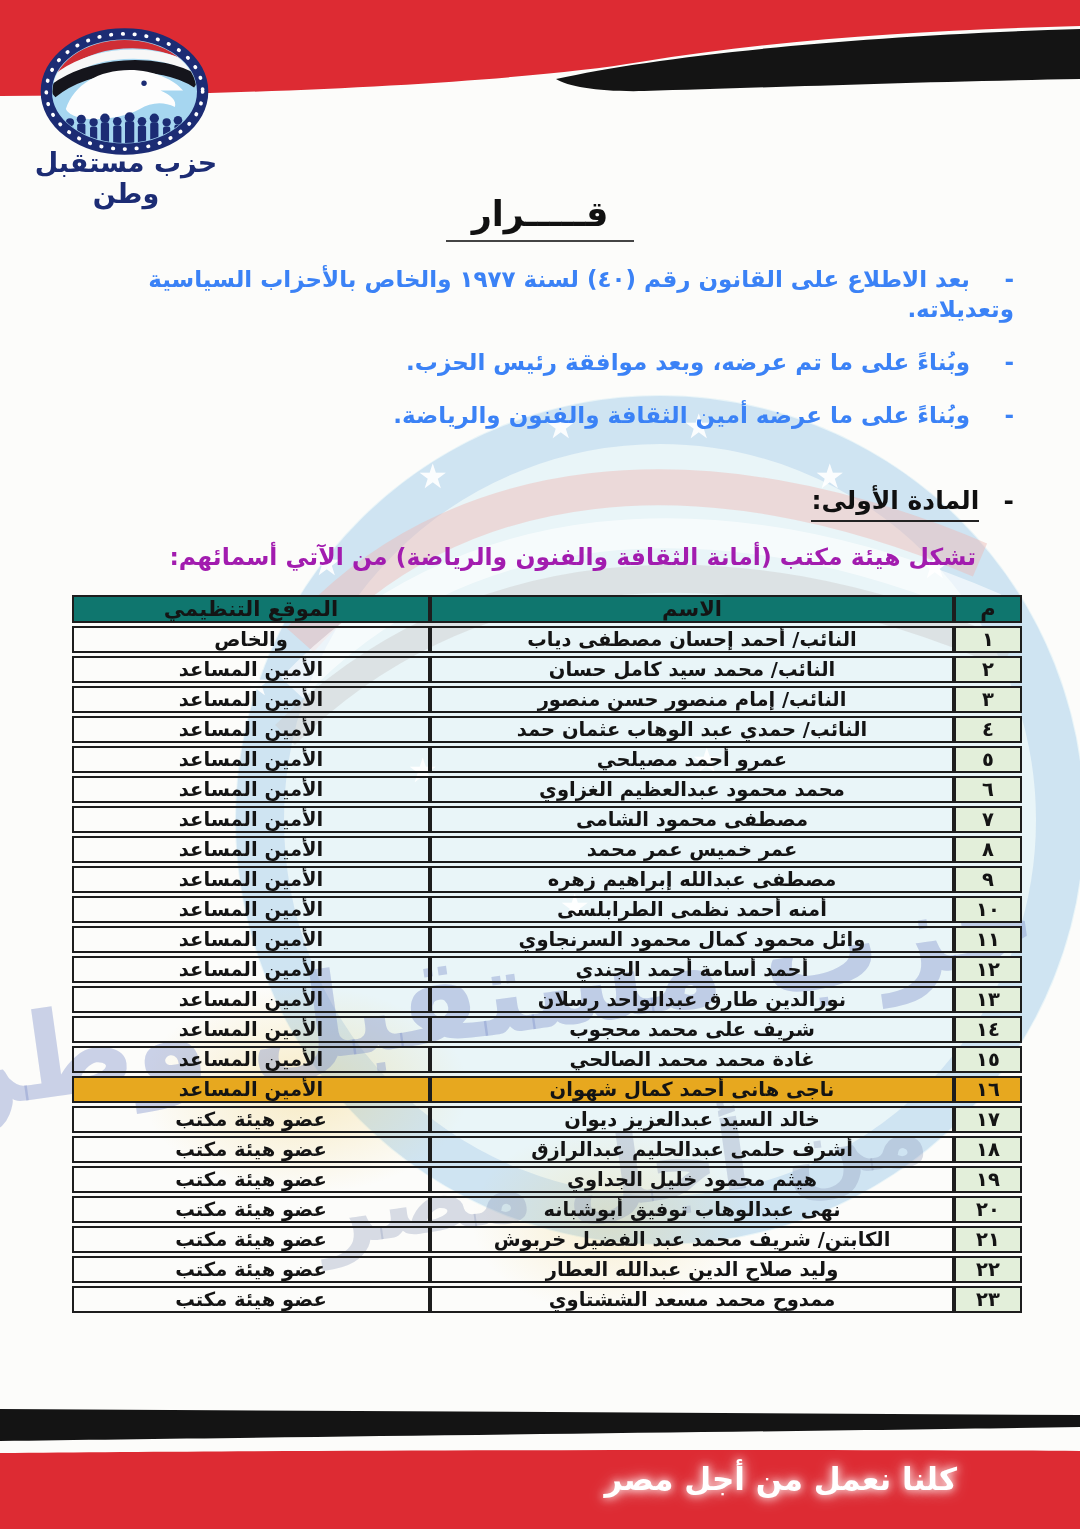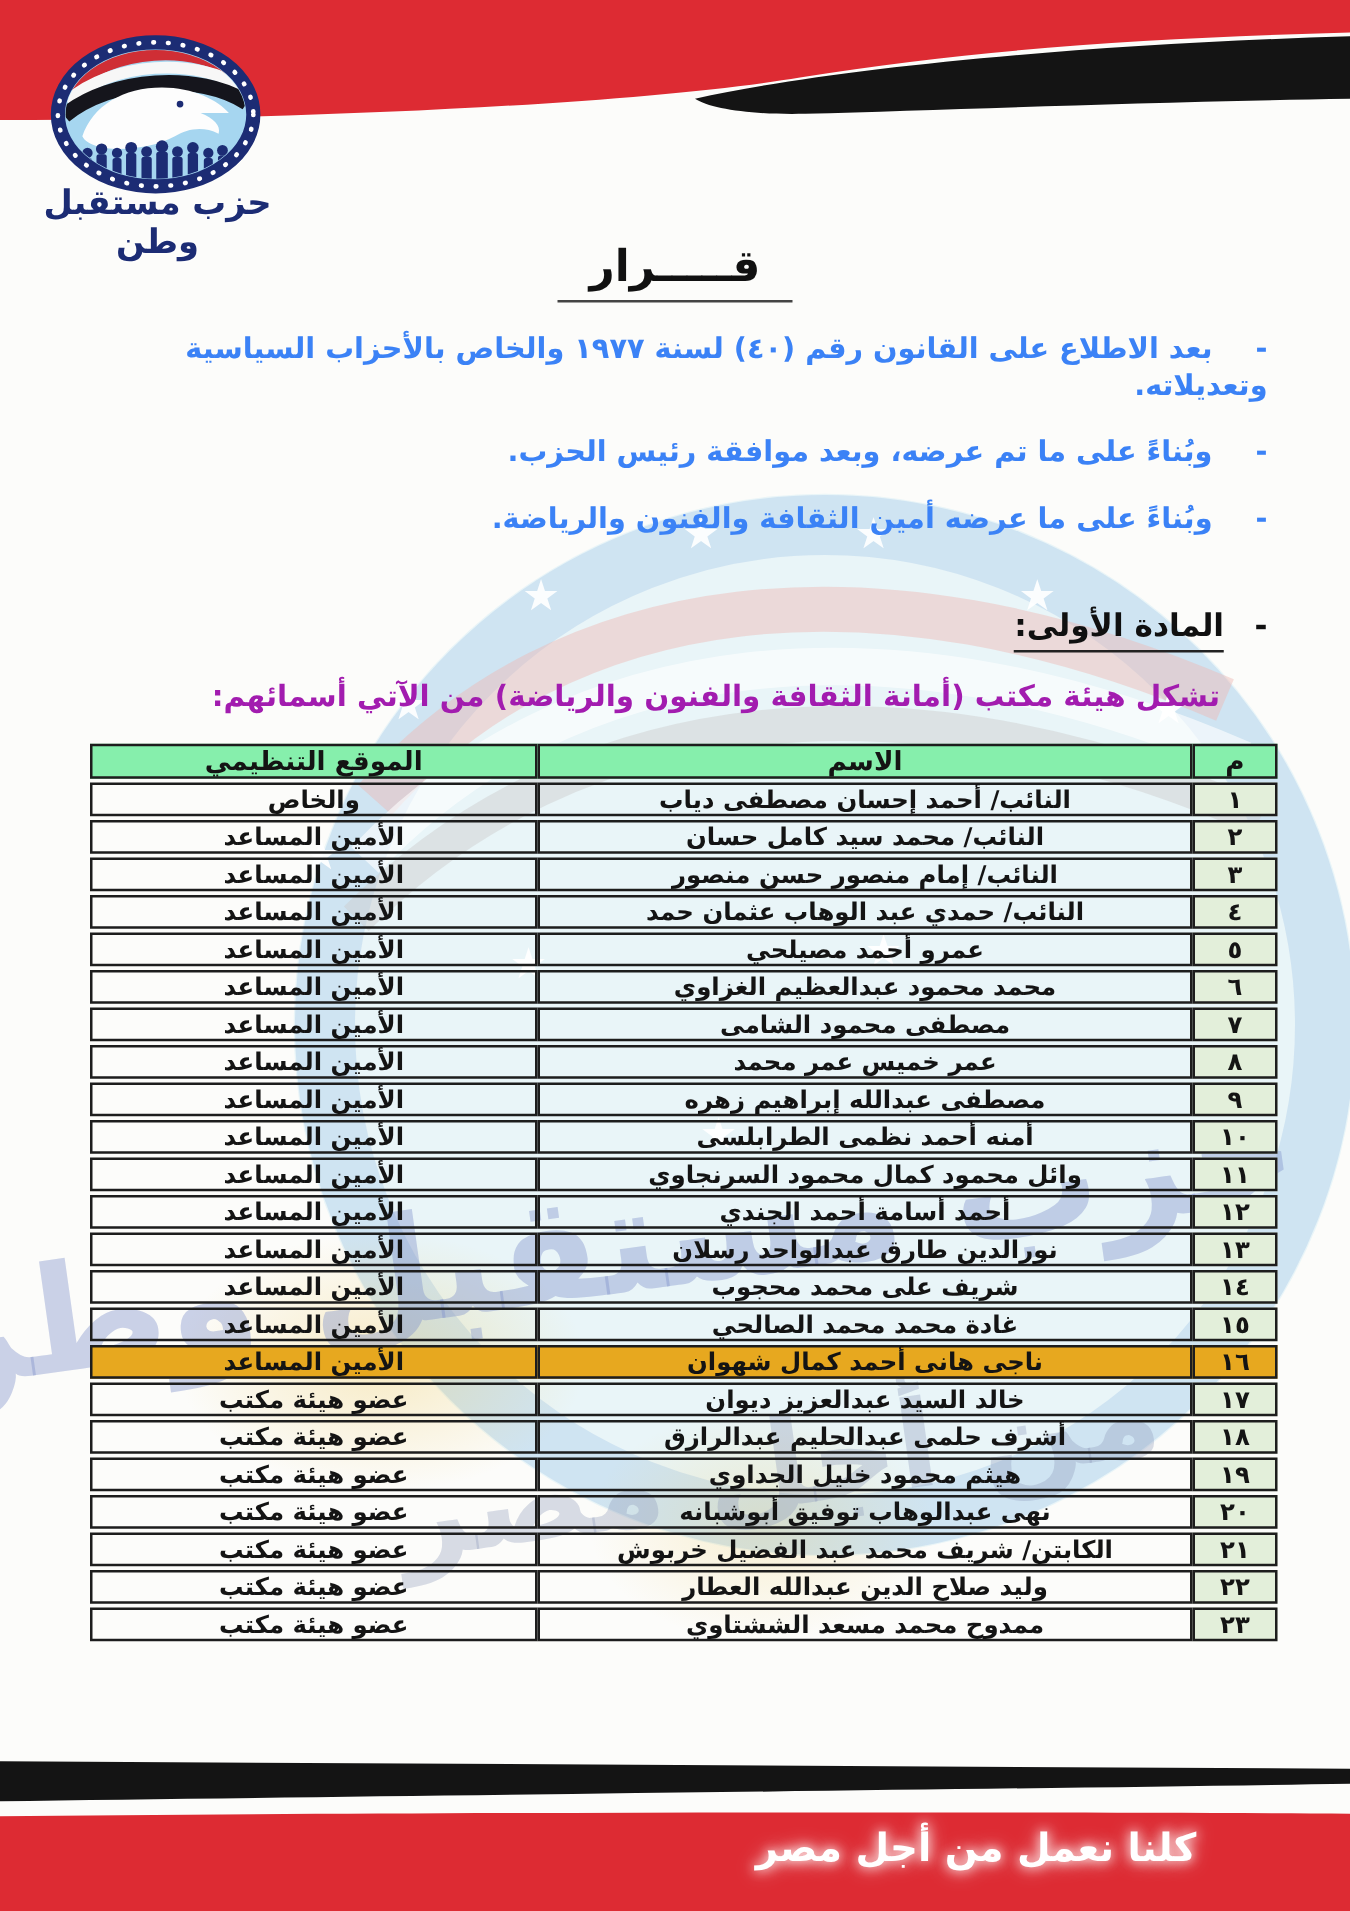--- a/index.html
+++ b/index.html
@@ -65,21 +65,21 @@
 
   
   table.members {
     position:absolute; top:592px; right:58px; width:950px; z-index:2;
     border-collapse:separate; border-spacing:0 3px; direction:rtl;
     font-weight:bold; color:#141414;
   }
   table.members th, table.members td {
     border:2px solid #1d1d1d; text-align:center; vertical-align:middle;
   }
-  table.members th { height:27px; font-size:21px; background:#86efac; }
+  table.members th { height:27px; font-size:21px; background:#0f766e; }
   table.members td { height:24px; font-size:19.5px; background:transparent; }
   td.cell-idx { background:#e3efda !important; font-size:18px; }
   col.c-idx { width:68px; } col.c-name { width:524px; } col.c-pos { width:358px; }
   tr.highlight td { background:#e7a81f !important; }
 
   
   .footer-svg { position:absolute; bottom:0; left:0; z-index:3; }
   .footer-slogan {
     position:absolute; top:1461px; left:557px; width:400px; z-index:4;
     text-align:right; color:#fff; font-size:31px; font-weight:bold;

